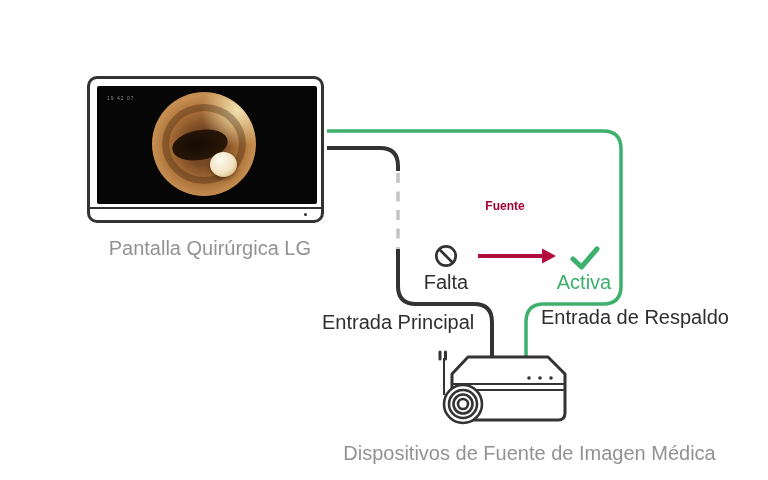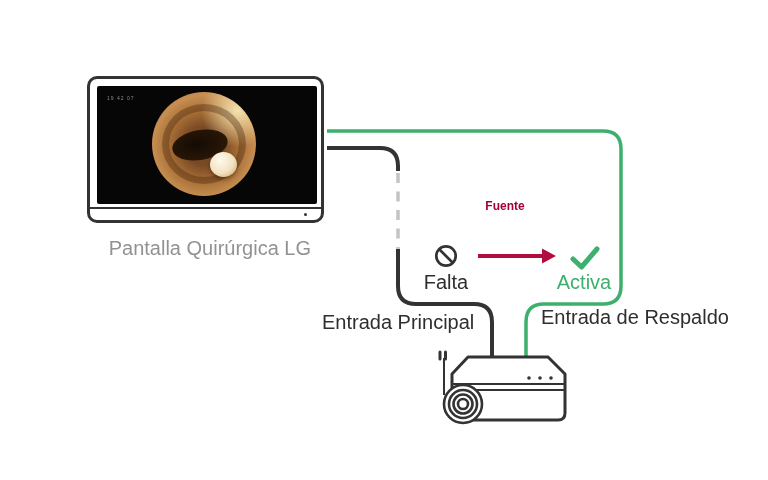--- a/index.html
+++ b/index.html
@@ -140,14 +140,15 @@
     <line class="dev-stroke" x1="10" y1="7" x2="10" y2="14"></line>
     <line class="dev-stroke" x1="15.5" y1="7" x2="15.5" y2="14"></line>
     <g>
       <circle class="coil-outer" cx="33" cy="59" r="19"></circle>
       <circle class="coil-ring" cx="33" cy="59" r="14"></circle>
       <circle class="coil-ring" cx="33" cy="59" r="9.5"></circle>
       <circle class="coil-ring" cx="33" cy="59" r="5"></circle>
     </g>
   </svg>
 
+  <div class="abs label-gray nowrap source-label">Dispositivos de Fuente de Imagen Médica</div>
 
 </div>
 
 </body></html>

